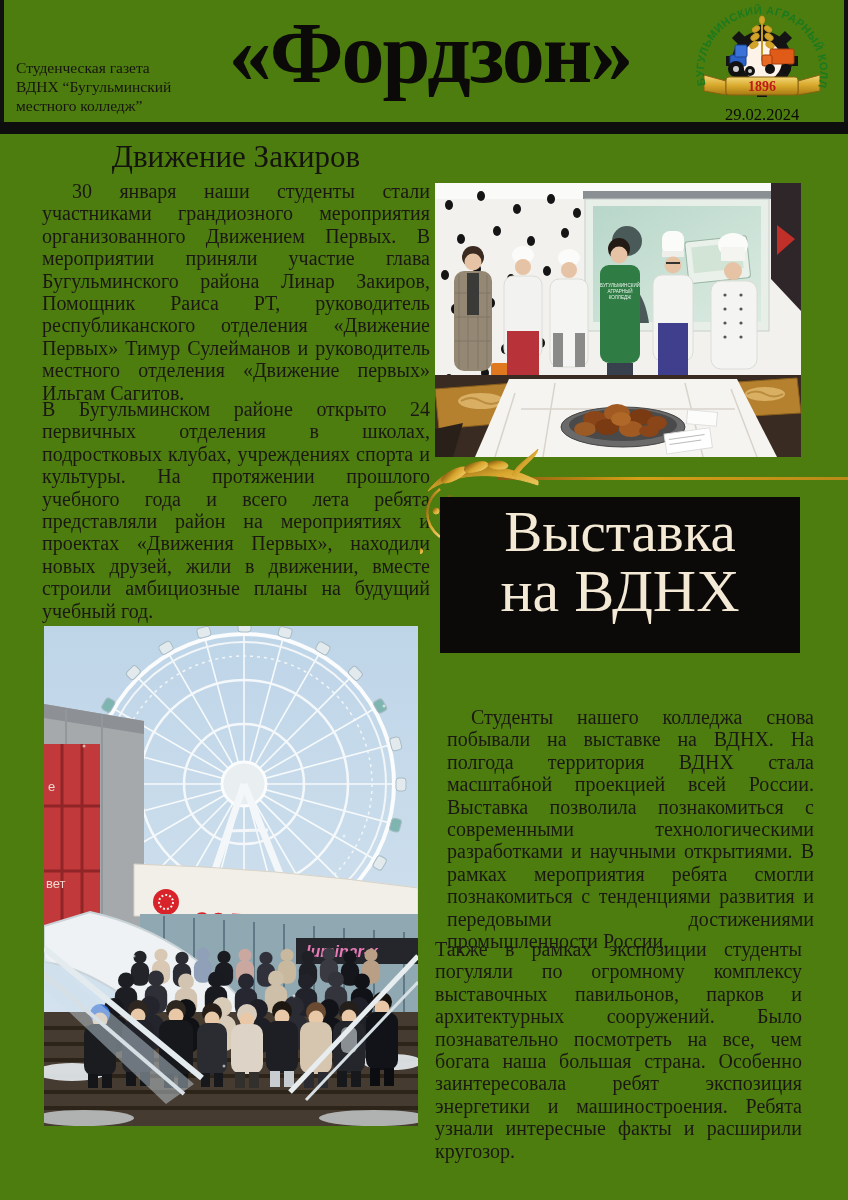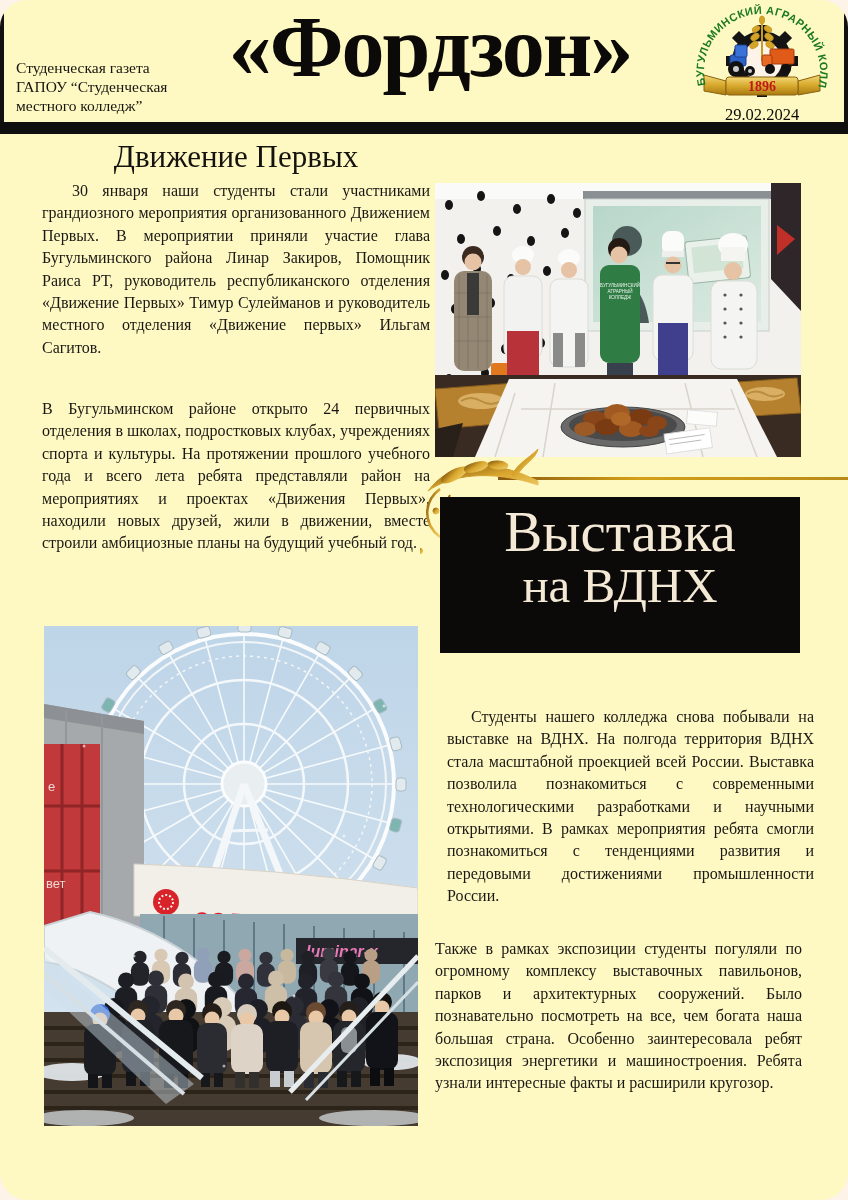--- a/index.html
+++ b/index.html
@@ -1,53 +1,53 @@
 <!DOCTYPE html>
 <html><head>
 <meta charset="utf-8">
 <style>
   html,body{margin:0;padding:0;}
   body{width:848px;height:1200px;background:#fdf3e9;font-family:"Liberation Serif",serif;color:#141210;}
-  .page{position:relative;width:848px;height:1200px;overflow:hidden;background:#fef9c3;border-radius:27px;}
+  .page{position:relative;width:848px;height:1200px;overflow:hidden;background:#4d7c0f;}
   .abs{position:absolute;}
   
   .edge-left{left:0;top:0;width:4px;height:123px;background:#111;}
   .edge-right{left:844px;top:0;width:4px;height:123px;background:#111;}
   .header-bar{left:0;top:122px;width:848px;height:12px;background:#0e0e0e;}
   .masthead{left:16px;top:58px;width:195px;font-size:15.5px;line-height:19px;color:#17150f;}
-  .np-title{left:160px;top:2px;width:540px;text-align:center;font-size:86px;font-weight:bold;line-height:1.05;letter-spacing:-2px;color:#0b0a08;}
+  .np-title{left:160px;top:8px;width:540px;text-align:center;font-size:86px;font-weight:bold;line-height:1.05;letter-spacing:-2px;color:#0b0a08;}
   .logo-wrap{left:686px;top:3px;width:152px;height:128px;text-align:center;}
   .logo-date{position:absolute;left:0;top:102px;width:152px;text-align:center;font-size:16.5px;color:#0b0a08;}
   
   .col-title{left:42px;top:139px;width:388px;text-align:center;font-size:31px;color:#15130f;}
-  .para{font-size:16px;line-height:22.4px;text-align:justify;color:#1b1814;}
+  .para{font-size:20px;line-height:22.4px;text-align:justify;color:#1b1814;}
   .lp1{left:42px;top:180px;width:388px;text-indent:30px;}
   .lp2{left:42px;top:398px;width:388px;}
   .rp1{left:435px;top:694px;width:367px;text-indent:24px;}
   .rp2{left:435px;top:938px;width:367px;}
   .photo{display:block;}
   .photo-wheel{left:44px;top:626px;width:374px;height:500px;}
   .photo-chefs{left:435px;top:183px;width:366px;height:274px;}
   .gold-line{left:498px;top:477px;width:350px;height:3px;background:linear-gradient(90deg,#8a5a10,#d4a017 40%,#b98a18);}
   .flourish{left:420px;top:447px;width:120px;height:112px;}
   .section-block{left:440px;top:497px;width:360px;height:156px;background:#0c0a09;text-align:center;color:#f3e9d5;}
   .section-block .l1{display:block;margin-top:6px;font-size:57px;line-height:1.02;}
-  .section-block .l2{display:block;font-size:49px;line-height:1.02;}
+  .section-block .l2{display:block;font-size:60px;line-height:1.02;}
 </style>
 </head>
 <body>
 
 <div class="page">
 
   <div class="abs edge-left"></div>
   <div class="abs edge-right"></div>
 
   <div class="abs masthead">
     <div>Студенческая газета</div>
-    <div>ГАПОУ “Студенческая</div>
+    <div>ВДНХ “Бугульминский</div>
     <div>местного колледж”</div>
   </div>
 
   <h1 class="abs np-title" style="margin:0;">«Фордзон»</h1>
 
   <div class="abs logo-wrap">
     <svg width="152" height="104" viewBox="0 0 152 104">
       <defs>
         <path id="arc" d="M 20,84 A 58,58 0 1 1 132,84" fill="none"></path>
         <linearGradient id="ribbonG" x1="0" y1="0" x2="0" y2="1">
@@ -108,21 +108,21 @@
 
       <text font-size="11" font-weight="bold" font-family="Liberation Sans,sans-serif" fill="#1b7a1e" letter-spacing="0.5">
         <textPath href="#arc" startOffset="2">БУГУЛЬМИНСКИЙ АГРАРНЫЙ КОЛЛЕДЖ</textPath>
       </text>
     </svg>
     <div class="logo-date">29.02.2024</div>
   </div>
 
   <div class="abs header-bar"></div>
 
-  <h2 class="abs col-title" style="margin:0;font-weight:normal;">Движение Первых</h2>
+  <h2 class="abs col-title" style="margin:0;font-weight:normal;">Движение Закиров</h2>
   <p class="abs para lp1" style="margin:0;">30 января наши студенты стали участниками грандиозного мероприятия организованного Движением Первых. В мероприятии приняли участие глава Бугульминского района Линар Закиров, Помощник Раиса РТ, руководитель республиканского отделения «Движение Первых» Тимур Сулейманов и руководитель местного отделения «Движение первых» Ильгам Сагитов.</p>
   <p class="abs para lp2" style="margin:0;">В Бугульминском районе открыто 24 первичных отделения в школах, подростковых клубах, учреждениях спорта и культуры. На протяжении прошлого учебного года и всего лета ребята представляли район на мероприятиях и проектах «Движения Первых», находили новых друзей, жили в движении, вместе строили амбициозные планы на будущий учебный год.</p>
 
   <svg class="abs photo photo-wheel" viewBox="0 0 374 500">
     <defs>
       <linearGradient id="sky" x1="0" y1="0" x2="0" y2="1">
         <stop offset="0" stop-color="#bed5e8"></stop>
           <stop offset="1" stop-color="#d9e6f0"></stop>
       </linearGradient>
       <line id="spk" x1="200" y1="158" x2="200" y2="8" stroke="#f7fafb" stroke-width="1.6"></line>

